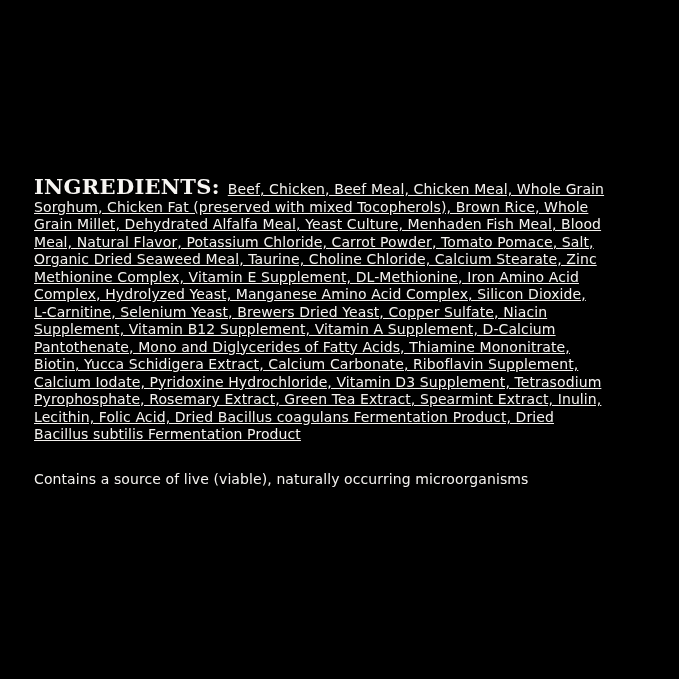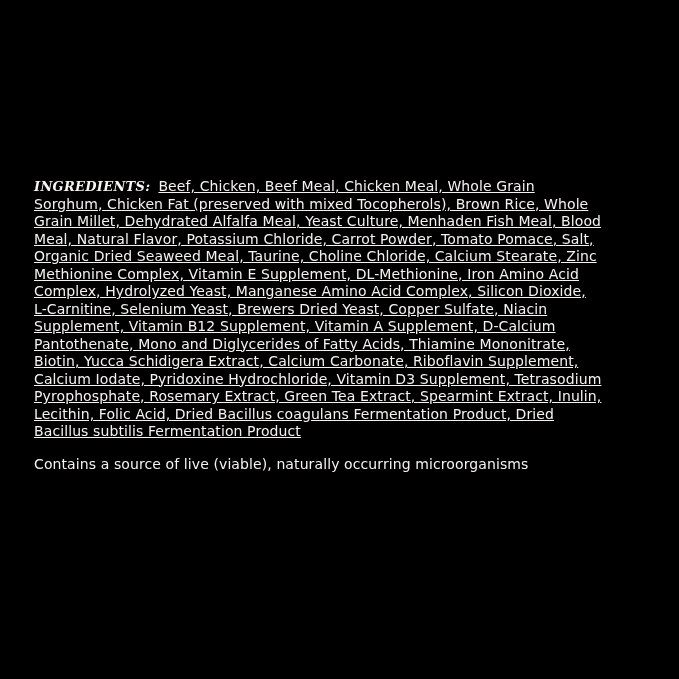--- a/index.html
+++ b/index.html
@@ -24,32 +24,31 @@
   .para {
     margin: 0;
     font-size: 14px;
     line-height: 17.5px;
     font-weight: normal;
     letter-spacing: 0.1px;
   }
   .ingredients-heading {
     font-family: "DejaVu Serif", serif;
     font-weight: 700;
-    font-size: 13px;
+    font-size: 21px;
     letter-spacing: 0.3px;
     margin-right: 8px;
     color: #f7f5f2;
-    font-style: italic;
   }
   .body-lines {
     white-space: pre-line;
     text-decoration: underline;
   }
   .note {
-    margin-top: 15px;
+    margin-top: 27px;
   }
 </style>
 </head>
 <body>
 
 <div class="label-block">
   <p class="para">
     <strong class="ingredients-heading">INGREDIENTS:</strong><span class="body-lines">Beef, Chicken, Beef Meal, Chicken Meal, Whole Grain
 Sorghum, Chicken Fat (preserved with mixed Tocopherols), Brown Rice, Whole
 Grain Millet, Dehydrated Alfalfa Meal, Yeast Culture, Menhaden Fish Meal, Blood

